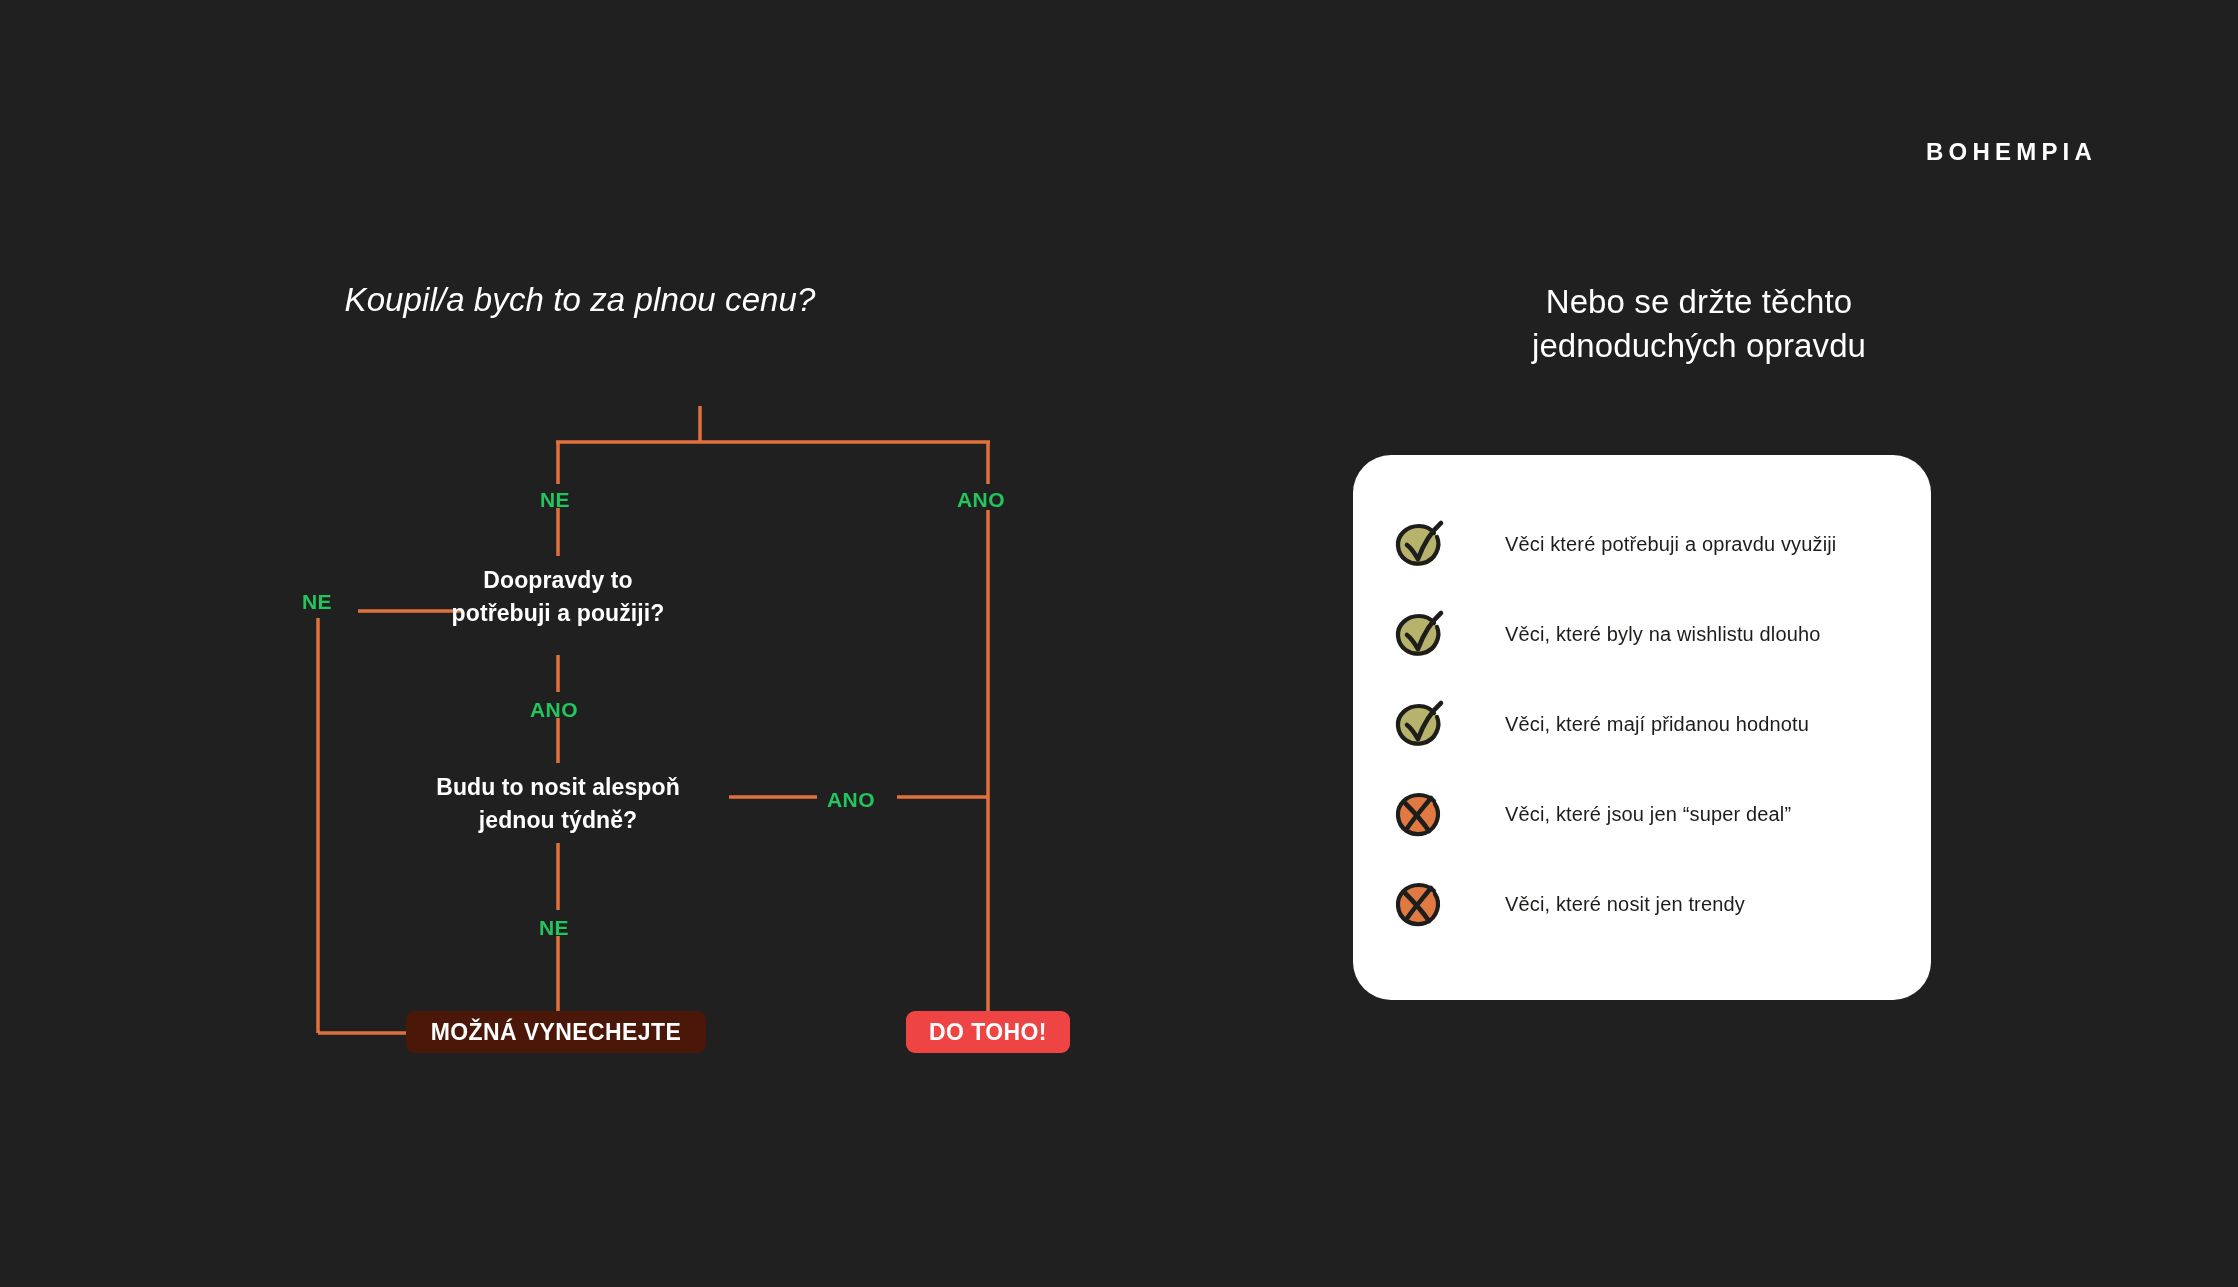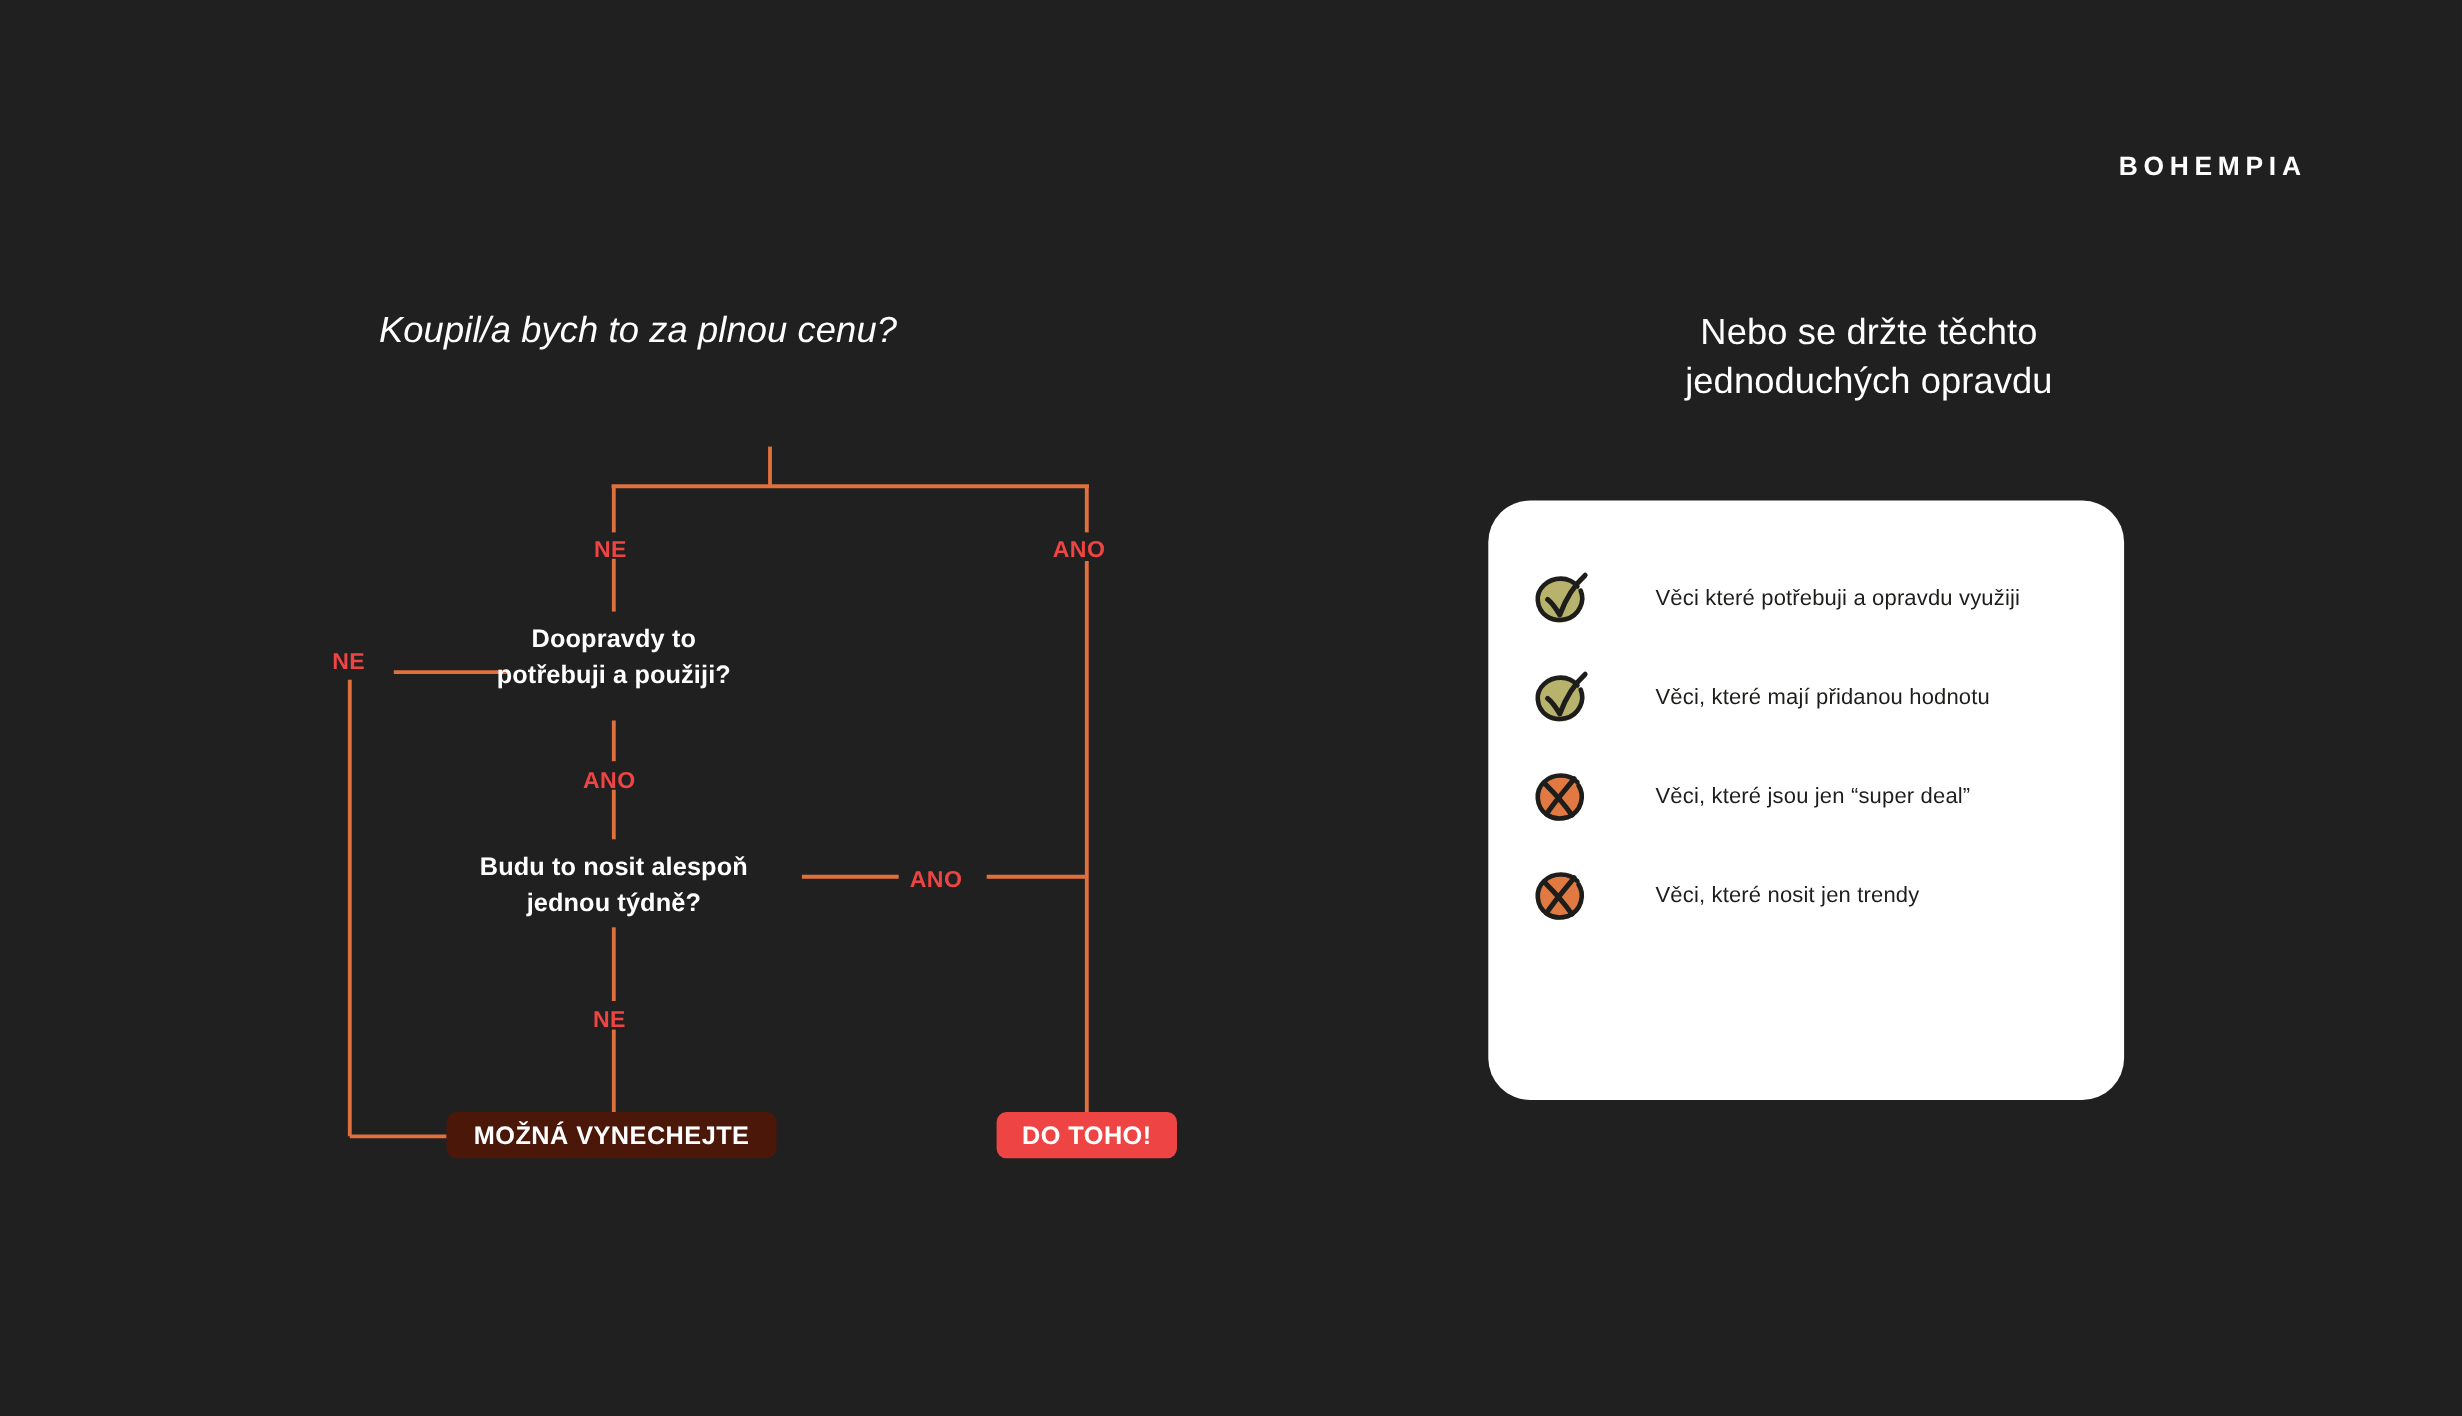--- a/index.html
+++ b/index.html
@@ -79,21 +79,21 @@
     line-height: 1.42;
     text-align: center;
     letter-spacing: 0.1px;
     white-space: pre-line;
   }
   .qlabel.q1 { left: 398px; top: 564px; width: 320px; }
   .qlabel.q2 { left: 340px; top: 771px; width: 436px; }
 
   .edge-label {
     position: absolute;
-    color: #ef4444;
+    color: #22c55e;
     font-size: 21px;
     font-weight: 700;
     letter-spacing: 0.4px;
     line-height: 1;
   }
   .edge-ne-top   { left: 540px; top: 489px; }
   .edge-ano-top  { left: 957px; top: 489px; }
   .edge-ne-left  { left: 302px; top: 591px; }
   .edge-ano-mid  { left: 530px; top: 699px; }
   .edge-ano-mid2 { left: 827px; top: 789px; }
@@ -251,20 +251,30 @@
       <span class="rule-icon">
         <svg viewBox="0 0 58 58" width="58" height="58">
           <ellipse cx="27" cy="31" rx="21" ry="20" fill="#B7B26C"></ellipse>
           <path d="M46 22 C50 31 45 45 32 48 C19 51 8 43 7 31 C6 20 16 11 28 11 C34 11 40 14 43 18" fill="none" stroke="#1D1D1B" stroke-width="4.2" stroke-linecap="round"></path>
           <path d="M16 30 C20 33 24 39 27 44 C32 30 40 17 50 8" fill="none" stroke="#1D1D1B" stroke-width="4.6" stroke-linecap="round" stroke-linejoin="round"></path>
         </svg>
       </span>
       <span class="rule-text">Věci které potřebuji a opravdu využiji</span>
     </div>
 
+    <div class="rule-row">
+      <span class="rule-icon">
+        <svg viewBox="0 0 58 58" width="58" height="58">
+          <ellipse cx="27" cy="31" rx="21" ry="20" fill="#B7B26C"></ellipse>
+          <path d="M46 22 C50 31 45 45 32 48 C19 51 8 43 7 31 C6 20 16 11 28 11 C34 11 40 14 43 18" fill="none" stroke="#1D1D1B" stroke-width="4.2" stroke-linecap="round"></path>
+          <path d="M16 30 C20 33 24 39 27 44 C32 30 40 17 50 8" fill="none" stroke="#1D1D1B" stroke-width="4.6" stroke-linecap="round" stroke-linejoin="round"></path>
+        </svg>
+      </span>
+      <span class="rule-text">Věci, které byly na wishlistu dlouho</span>
+    </div>
 
     <div class="rule-row">
       <span class="rule-icon">
         <svg viewBox="0 0 58 58" width="58" height="58">
           <ellipse cx="27" cy="31" rx="21" ry="20" fill="#B7B26C"></ellipse>
           <path d="M46 22 C50 31 45 45 32 48 C19 51 8 43 7 31 C6 20 16 11 28 11 C34 11 40 14 43 18" fill="none" stroke="#1D1D1B" stroke-width="4.2" stroke-linecap="round"></path>
           <path d="M16 30 C20 33 24 39 27 44 C32 30 40 17 50 8" fill="none" stroke="#1D1D1B" stroke-width="4.6" stroke-linecap="round" stroke-linejoin="round"></path>
         </svg>
       </span>
       <span class="rule-text">Věci, které mají přidanou hodnotu</span>

